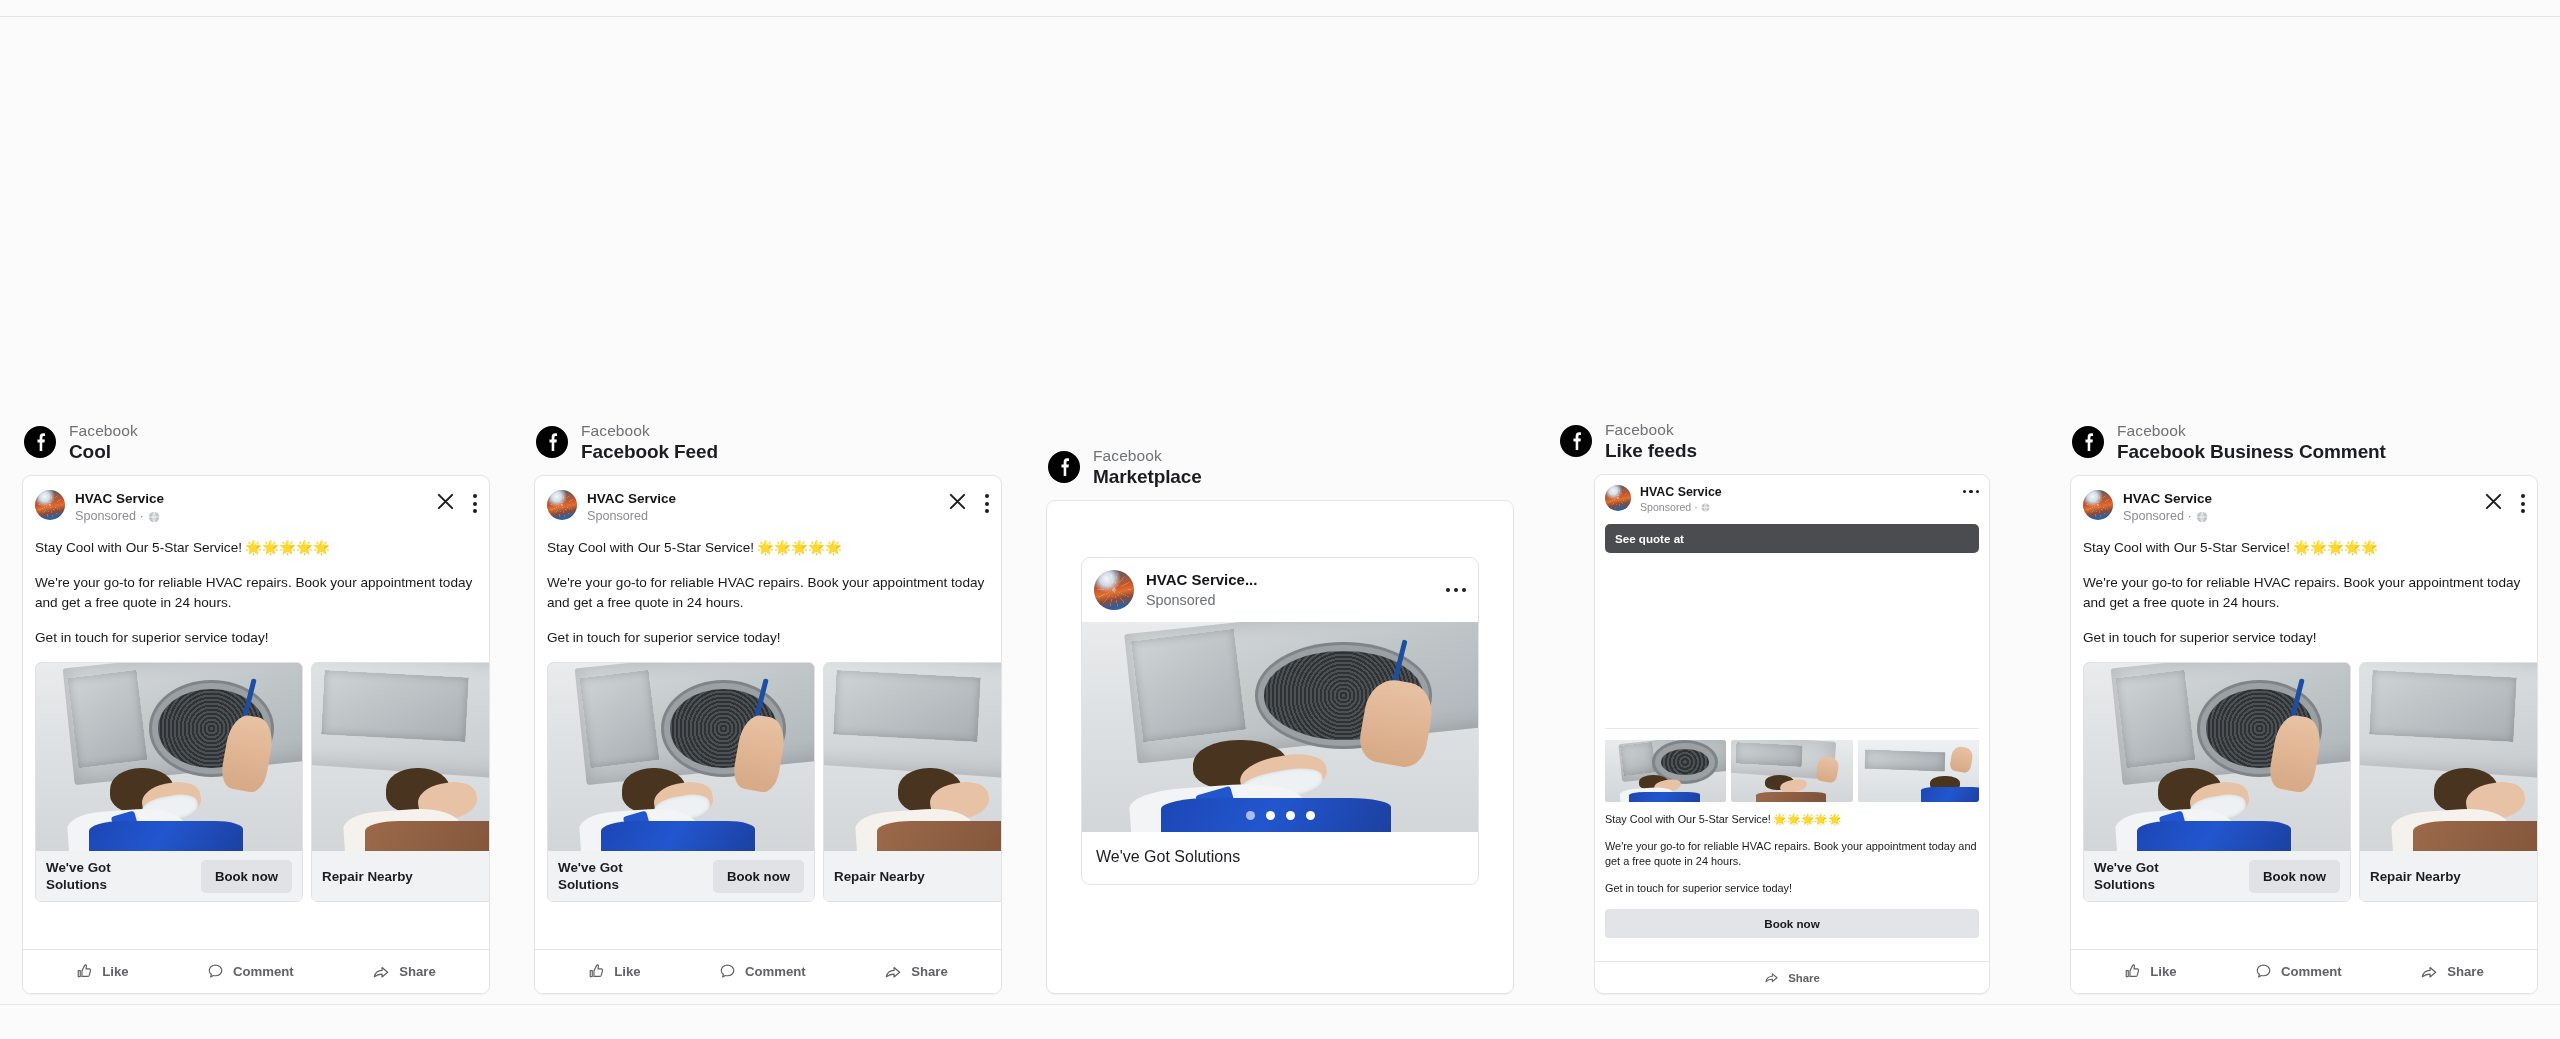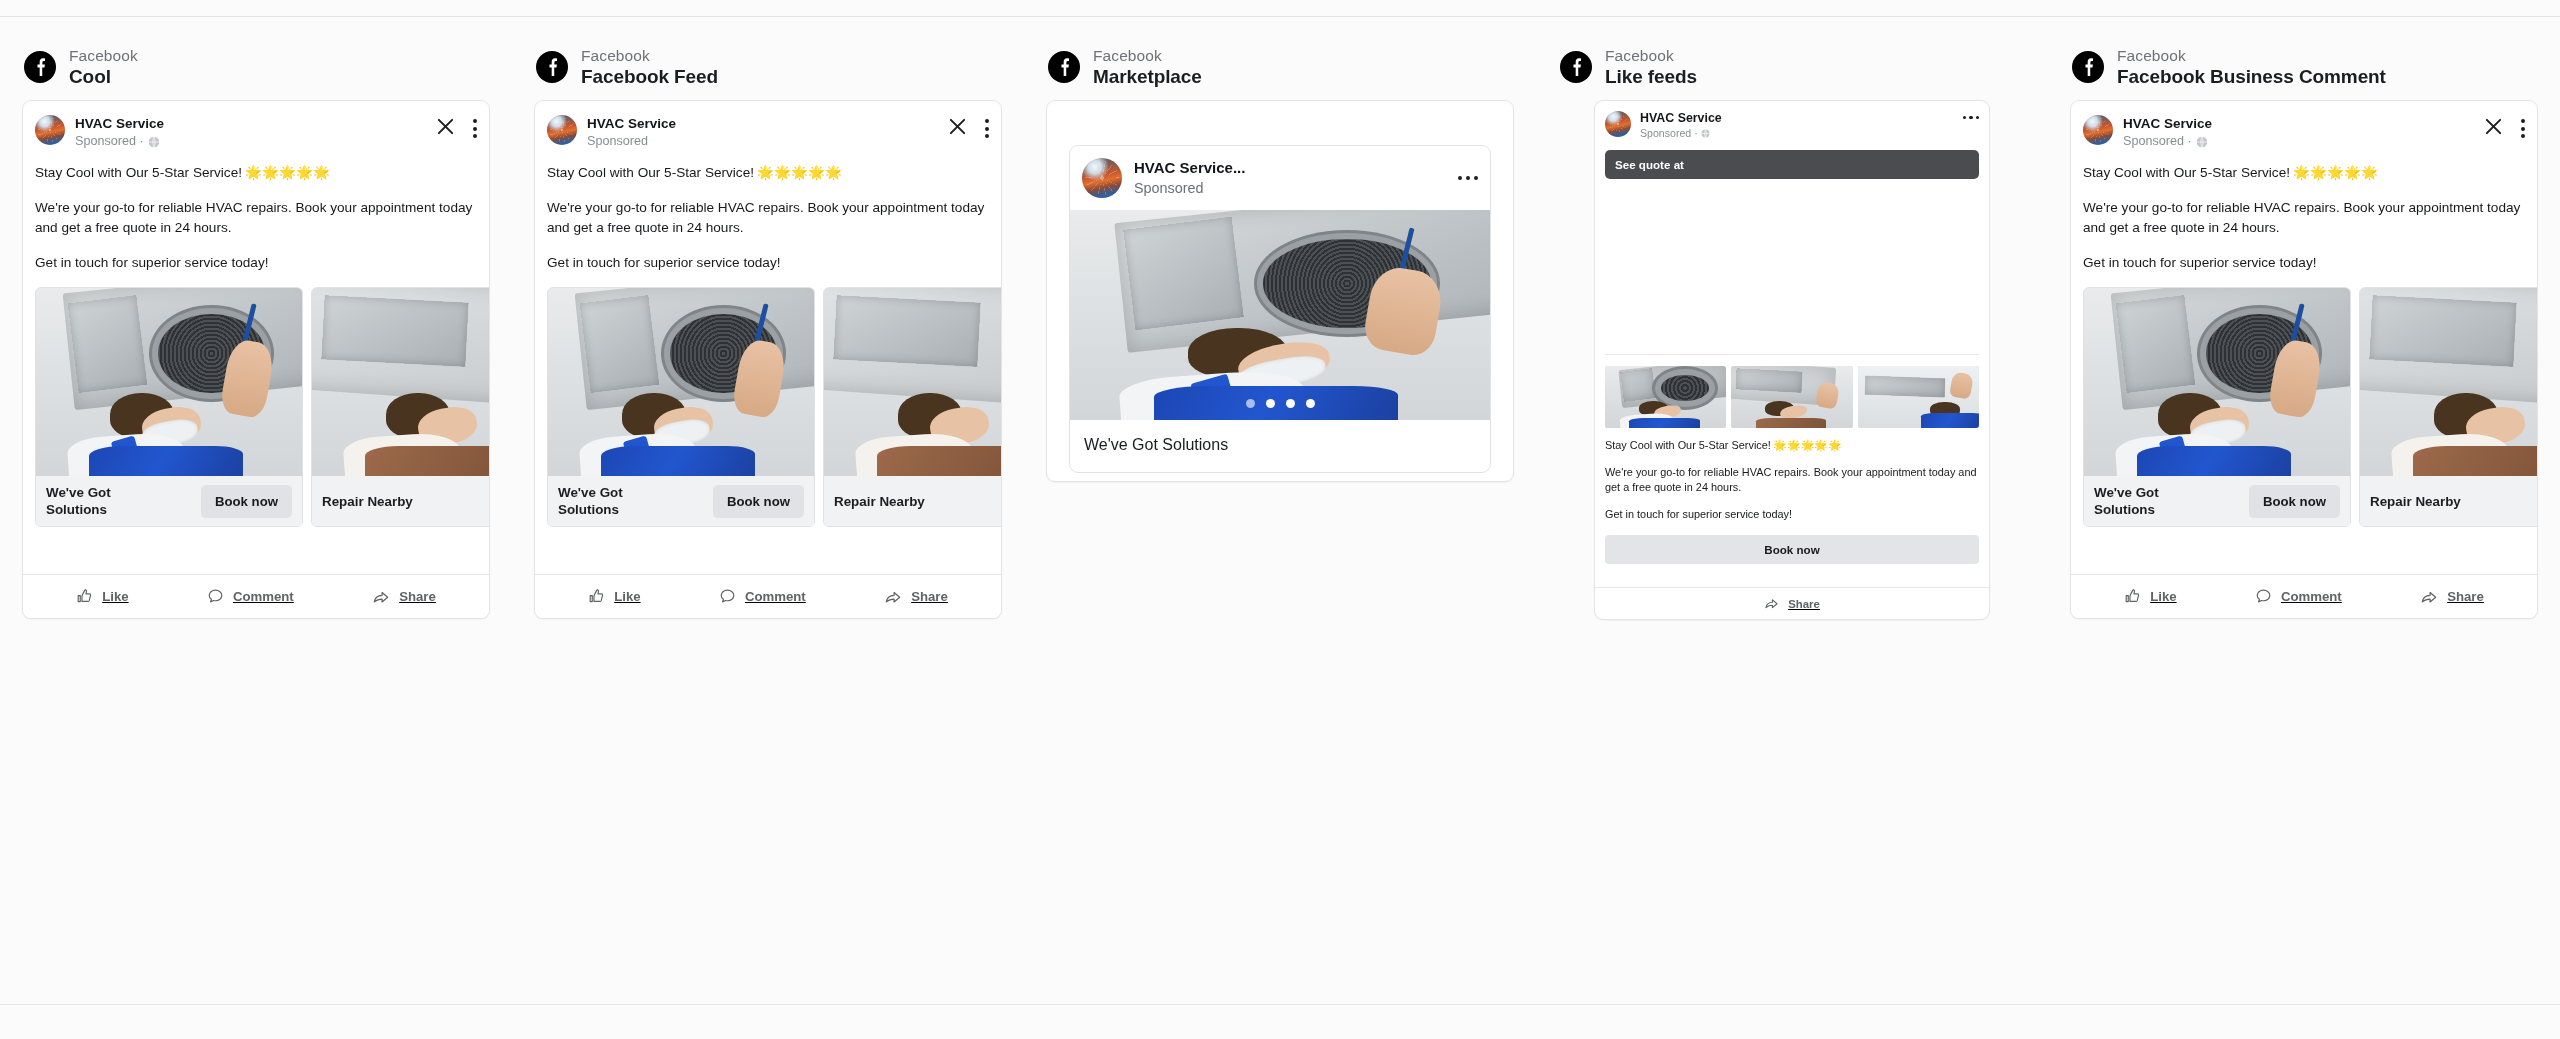--- a/index.html
+++ b/index.html
@@ -19,20 +19,21 @@
     height: 1px; background: #e4e4e4;
   }
   .bottom-rule {
     position: absolute; bottom: 34px; left: 0; right: 0;
     height: 1px; background: #e9e9e9;
   }
   .columns {
     position: absolute; top: 34px; left: 0;
     width: 2560px; height: 960px;
     display: flex;
+    align-items: flex-end;
   }
   .col {
     width: 512px;
     padding: 0 22px;
     position: relative;
   }
 
   
   .col-head {
     display: flex; align-items: center; gap: 13px;
@@ -139,21 +140,21 @@
   }
 
   .fc-foot {
     position: absolute; left: 0; right: 0; bottom: 0;
     border-top: 1px solid #e6e7e9;
     height: 44px;
     display: flex; align-items: center; justify-content: space-around;
     padding: 0 14px;
     background: #fff;
   }
-  .foot-item { display: flex; align-items: center; gap: 9px; text-decoration: underline; }
+  .foot-item { display: flex; align-items: center; gap: 9px; }
   .foot-label { font-size: 13.2px; color: #616366; font-weight: 700; }
 
   
   .hvac {
     position: absolute; inset: 0;
     background:
       
       linear-gradient(180deg, #e9ebec 0%, #dfe2e4 40%, #d2d6d9 100%);
     overflow: hidden;
   }
@@ -218,21 +219,21 @@
     background: #2256cf; transform: rotate(-16deg); border-radius: 3px;
   }
 
   
   .hvac.v2 .hv-ceil { background: linear-gradient(160deg,#e3e6e7,#c6cacd); transform: rotate(4deg); left: -10%; }
   .hvac.v2 .hv-panel { left: 4%; width: 54%; height: 34%; transform: rotate(3deg); }
   .hvac.v2 .hv-overall { background: linear-gradient(120deg,#9c6a4a,#7d5138); }
   .hvac.v2 .hv-shirt { background: #f5f2ee; }
 
   
-  .mk-outer { height: 382px; padding: 0; }
+  .mk-outer { height: 494px; padding: 12px; }
   .mk-pad { padding: 44px 22px 0 22px; }
   .mk-inner {
     border: 1px solid #e2e3e5; border-radius: 9px; overflow: hidden;
     background: #fff;
   }
   .mk-head { display: flex; align-items: center; gap: 12px; padding: 12px 12px; }
   .mk-names { flex: 1 1 auto; min-width: 0; }
   .mk-name { font-size: 15px; font-weight: 700; color: #141518; line-height: 20px; white-space: nowrap;}
   .mk-sub { font-size: 14.4px; color: #6d7074; line-height: 20px; }
   .mk-dots { display: flex; gap: 3.5px; }

